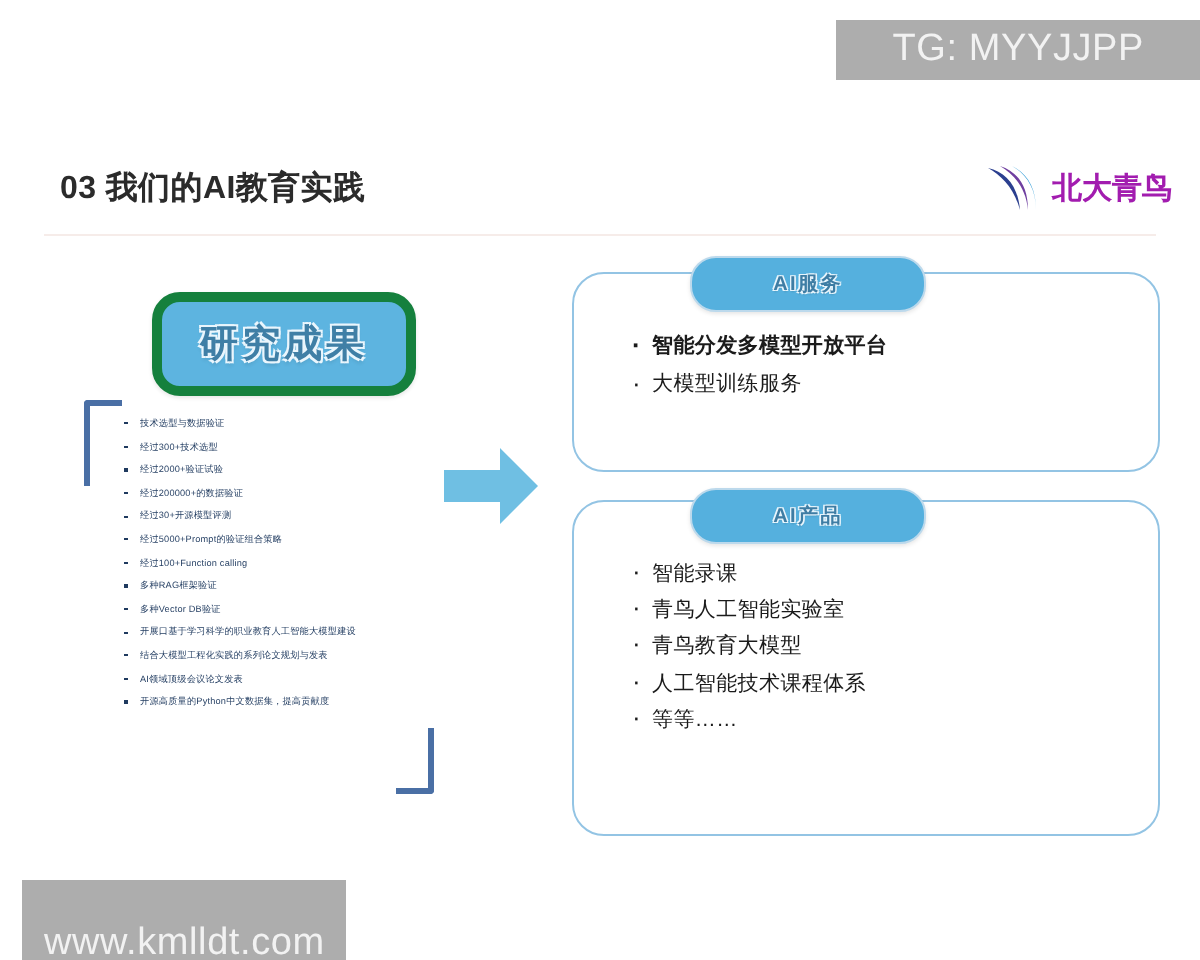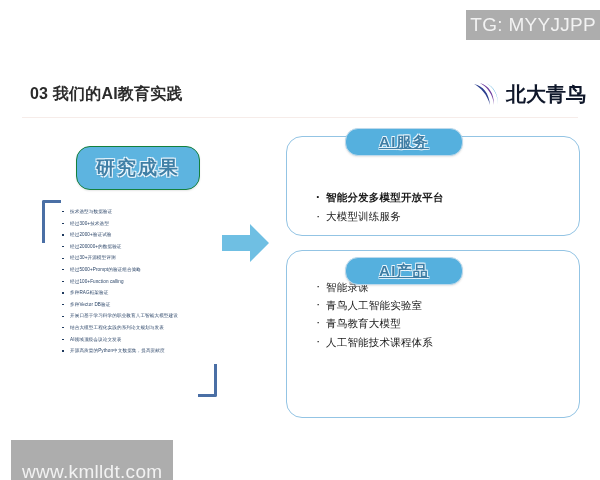--- a/index.html
+++ b/index.html
@@ -25,21 +25,21 @@
     letter-spacing: 0.3px;
     white-space: nowrap;
     display: flex;
     align-items: center;
     justify-content: center;
   }
   .wm-top {
     right: 0px;
     top: 10px;
     height: 30px;
-    padding: 0 4px;
+    padding: 0 28px;
     font-size: 19px;
   }
   .wm-bottom {
     left: 11px;
     top: 440px;
     height: 29px;
     padding: 17px 11px;
     font-size: 19px;
   }
 
@@ -67,33 +67,33 @@
   .logo {
     position: absolute;
     right: 14px;
     top: 80px;
     display: flex;
     align-items: center;
     gap: 4px;
   }
   .logo-mark { width: 30px; height: 28px; display: block; }
   .logo-text {
-    font-size: 20px;
-    font-weight: 700;
-    color: #0f172a;
+    font-size: 15px;
+    font-weight: 700;
+    color: #a21caf;
     letter-spacing: 0px;
     white-space: nowrap;
   }
 
   
   .pill {
     position: absolute;
     border-radius: 14px;
     background: #5db4e0;
-    border: 1px solid #15803d;
+    border: 5px solid #15803d;
     display: flex;
     align-items: center;
     justify-content: center;
     box-shadow: 0 1px 2px rgba(0,0,0,0.10);
   }
   .pill-text {
     font-size: 19px;
     font-weight: 700;
     color: #3f7fa6;
     letter-spacing: 2px;
@@ -178,55 +178,54 @@
     border-radius: 13px;
     background: #55b0de;
     border: 1px solid #bcd9ec;
     display: flex;
     align-items: center;
     justify-content: center;
     z-index: 4;
     box-shadow: 0 1px 2px rgba(0,0,0,0.10);
   }
   .card-pill .cp-text {
-    font-size: 15px;
+    font-size: 10px;
     font-weight: 700;
     color: #3e7da4;
     letter-spacing: 1.2px;
     text-shadow:
       -0.7px -0.7px 0 #e8f5fc,
        0.7px -0.7px 0 #e8f5fc,
       -0.7px  0.7px 0 #e8f5fc,
        0.7px  0.7px 0 #e8f5fc,
        0 1px 1px rgba(0,0,0,0.12);
     white-space: nowrap;
-    text-decoration: underline;
   }
   .pill-service { left: 345px; top: 128px; width: 116px; }
-  .pill-product { left: 345px; top: 244px; width: 116px; margin-top: 13px; }
+  .pill-product { left: 345px; top: 244px; width: 116px; }
 
   .card-list { margin: 0; padding: 0; position: absolute; }
   .card-list li {
     list-style: none;
     position: relative;
     padding-left: 12px;
     font-size: 10.5px;
     color: #1b1b1b;
     white-space: nowrap;
     letter-spacing: 0.2px;
   }
   .card-list li::before {
     content: "\00B7";
     position: absolute;
     left: 2px; top: -1px;
     font-size: 13px;
     color: #1b1b1b;
     line-height: inherit;
   }
-  .list-service { left: 314px; top: 164px; margin-top: 24px; }
+  .list-service { left: 314px; top: 164px; }
   .list-service li { line-height: 19px; }
   .list-service li:first-child { font-weight: 700; }
   .list-product { left: 314px; top: 278px; }
   .list-product li { line-height: 18.2px; }
 </style>
 </head>
 <body>
 
 <div class="wm wm-top">TG: MYYJJPP</div>
 
@@ -284,15 +283,16 @@
 
 <div class="card card-product"></div>
 <div class="card-pill pill-product">
   <span class="cp-text">AI产品</span>
 </div>
 <ul class="card-list list-product" id="list-product">
     <li>智能录课</li>
     <li>青鸟人工智能实验室</li>
     <li>青鸟教育大模型</li>
     <li>人工智能技术课程体系</li>
+    <li>等等……</li>
   </ul>
 
 <div class="wm wm-bottom">www.kmlldt.com</div>
 
 </body></html>

